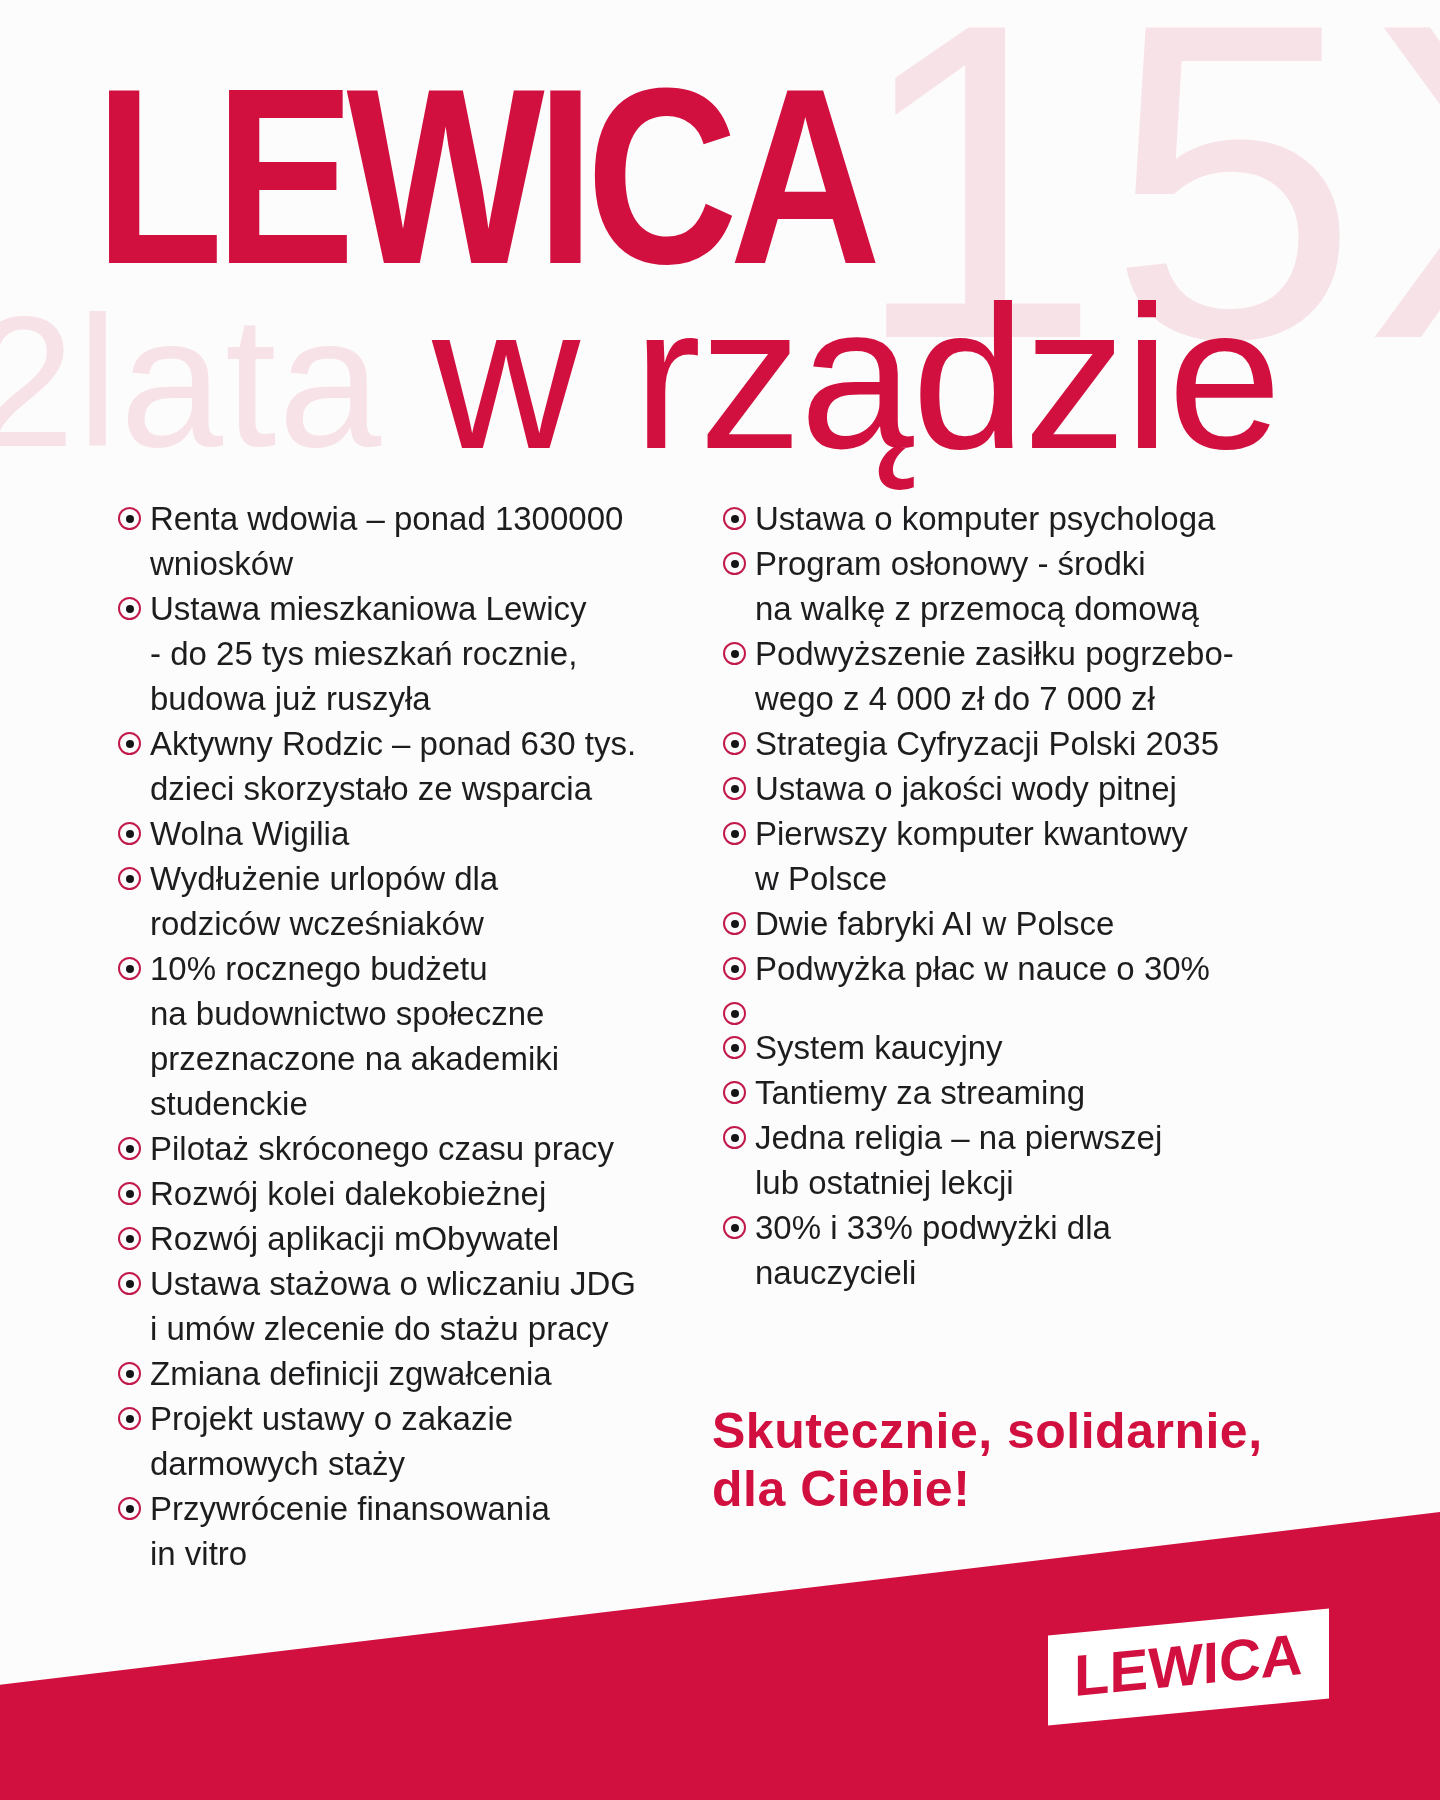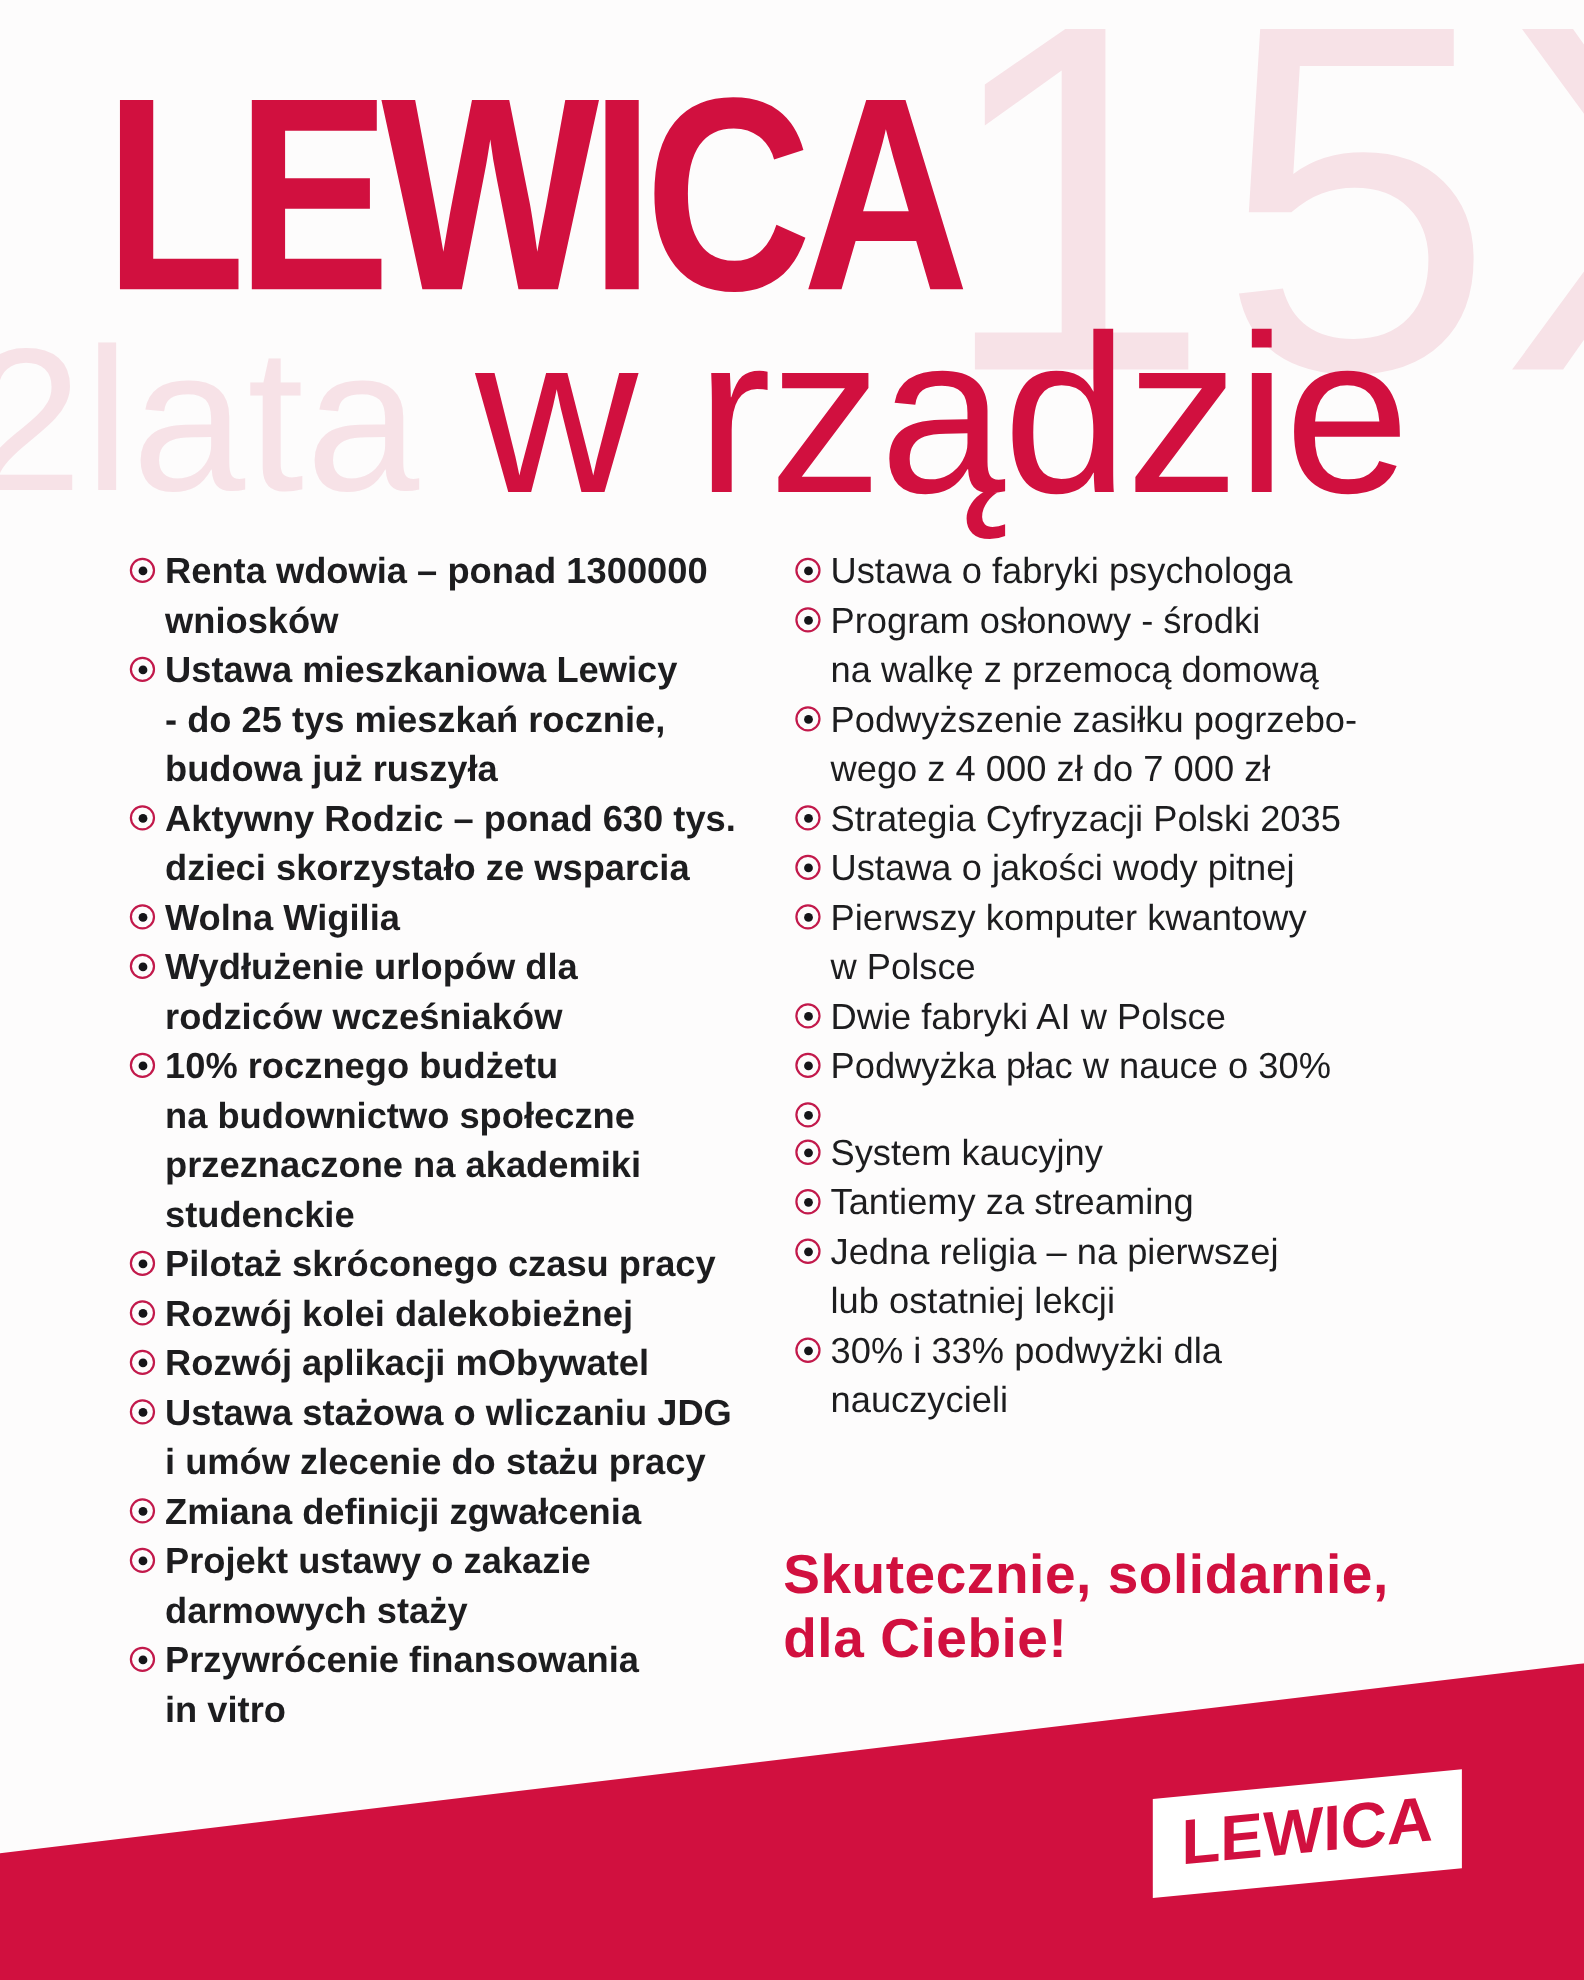--- a/index.html
+++ b/index.html
@@ -25,21 +25,21 @@
     color:#d1103f;white-space:nowrap;
     transform:scaleX(0.84);transform-origin:left top;
   }
   .subtitle{
     position:absolute;left:432px;top:274px;z-index:1;
     font-size:205px;line-height:1;letter-spacing:-2px;
     color:#d1103f;white-space:nowrap;
   }
   
   .col{position:absolute;top:496px;z-index:1;}
-  .col-left{left:118px;width:540px;font-weight:bold;}
+  .col-left{left:118px;width:540px;}
   .col-right{left:723px;width:520px;}
   .item{display:flex;align-items:flex-start;margin:0;}
   .bullet{
     flex:0 0 auto;width:19px;height:19px;margin:11px 9px 0 0;
     border:2.5px solid #c2194b;border-radius:50%;position:relative;
   }
   .bullet::before{
     content:"";position:absolute;left:50%;top:50%;width:8px;height:8px;
     margin:-4px 0 0 -4px;border-radius:50%;background:#151518;
   }
@@ -140,21 +140,21 @@
       </div>
       <div class="item">
         <span class="bullet"></span>
         <span class="itxt">Przywrócenie finansowania
 in vitro</span>
       </div>
     </div>
   <div class="col col-right">
       <div class="item">
         <span class="bullet"></span>
-        <span class="itxt">Ustawa o fabryki psychologa</span>
+        <span class="itxt">Ustawa o komputer psychologa</span>
       </div>
       <div class="item">
         <span class="bullet"></span>
         <span class="itxt">Program osłonowy - środki
 na walkę z przemocą domową</span>
       </div>
       <div class="item">
         <span class="bullet"></span>
         <span class="itxt">Podwyższenie zasiłku pogrzebo-
 wego z 4 000 zł do 7 000 zł</span>

